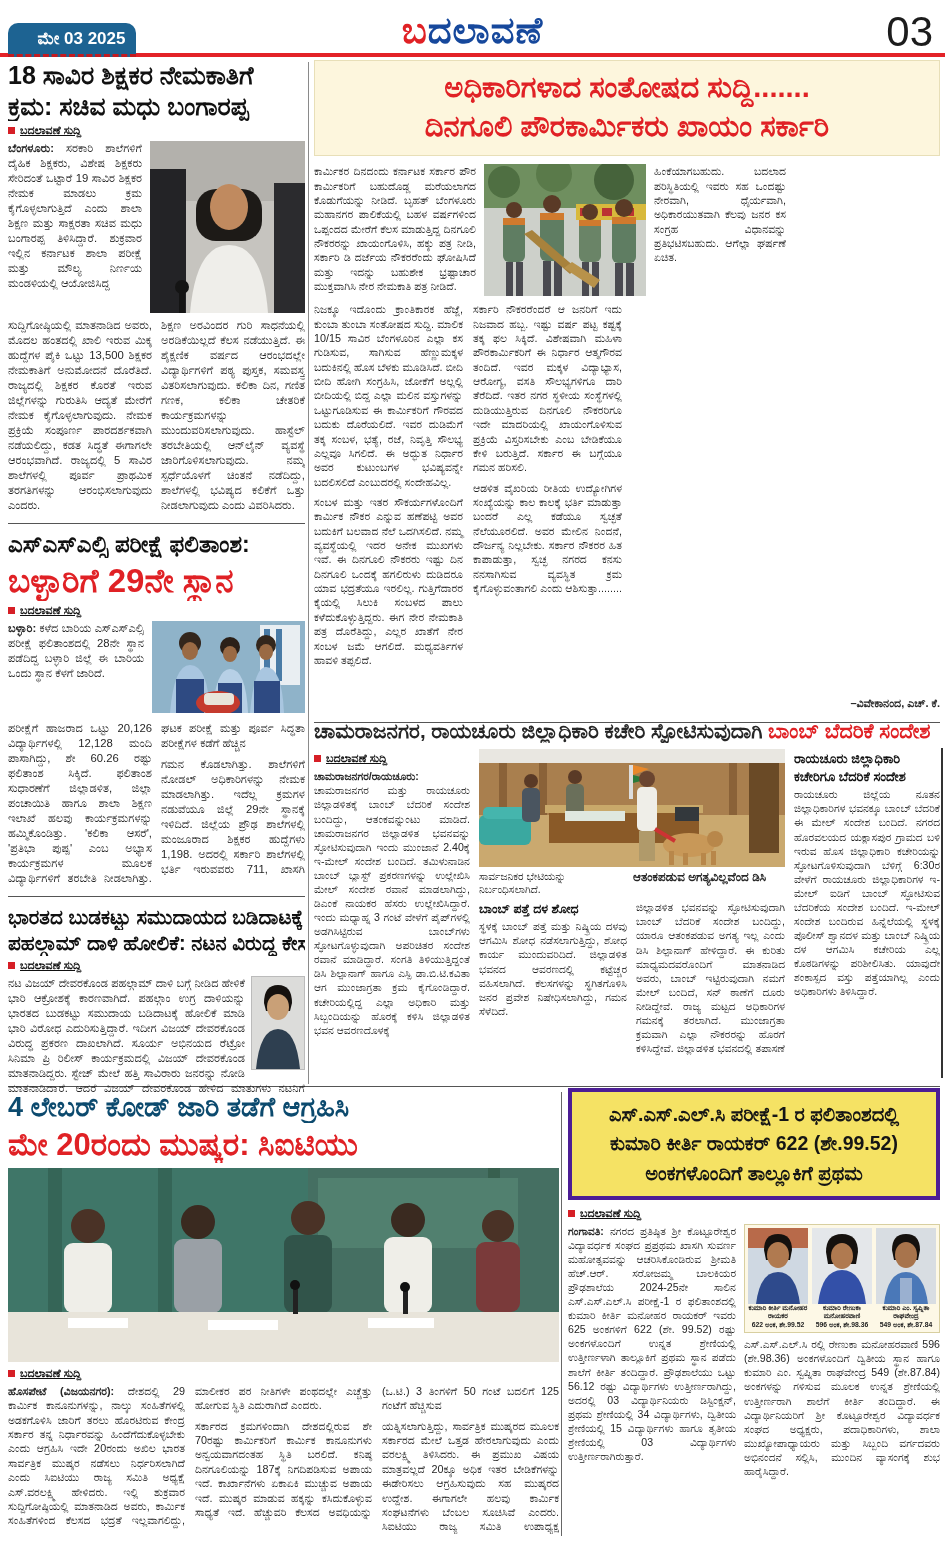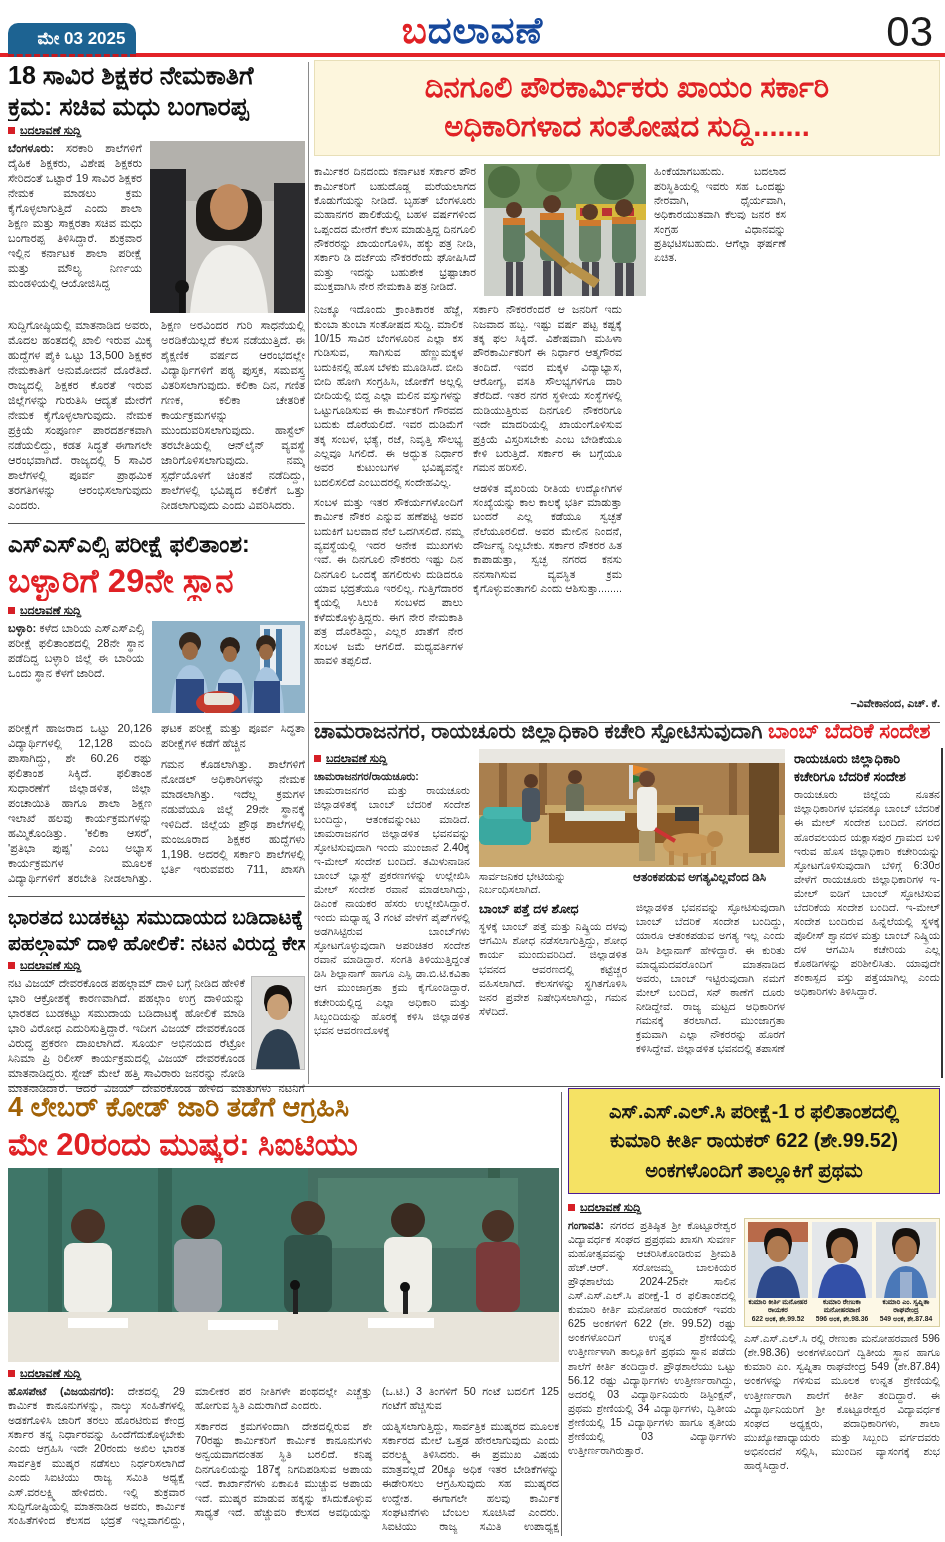--- a/index.html
+++ b/index.html
@@ -39,24 +39,24 @@
   .cream-box{background:#fdf6dd;border:1px solid #e8dfb8;padding:7px 4px 9px 4px;text-align:center;}
   .cream-box .l{font-size:29px;font-weight:bold;color:#e02125;line-height:1.35;white-space:nowrap;overflow:hidden;}
   .sig{font-size:11px;font-weight:bold;text-align:right;margin-top:3px;}
   .bomb-head{font-size:20.5px;font-weight:bold;white-space:nowrap;overflow:hidden;margin-top:9px;}
   .bomb-head .red{color:#e02125;}
   .subhead{font-size:12.5px;font-weight:bold;color:#111;margin:2px 0;}
   .cap{font-size:10.5px;}
   .cap-b{font-size:12px;font-weight:bold;}
   
   .citu{position:absolute;left:8px;top:1092px;width:551px;}
-  .citu-h1{font-size:27px;font-weight:bold;color:#a16207;white-space:nowrap;overflow:hidden;}
+  .citu-h1{font-size:27px;font-weight:bold;color:#0c4a6e;white-space:nowrap;overflow:hidden;}
   .citu-h2{font-size:31px;font-weight:bold;color:#e02125;margin-top:4px;white-space:nowrap;overflow:hidden;}
   .topper{position:absolute;left:568px;top:1088px;width:372px;}
-  .yellow-box{background:#f5e264;border:1px solid #4c1d95;text-align:center;padding:8px 4px;}
+  .yellow-box{background:#f5e264;border:4px solid #4c1d95;text-align:center;padding:8px 4px;}
   .yellow-box .l{font-size:19.5px;font-weight:bold;color:#151515;line-height:1.5;white-space:nowrap;overflow:hidden;}
   .girl-cell{width:62px;}
   .girl-cap{font-size:6.8px;line-height:1.25;text-align:center;font-weight:bold;color:#222;}
 </style>
 </head>
 <body>
 
 <div class="page">
 
   <div class="hdr-rule"></div>
@@ -163,22 +163,22 @@
           <ellipse cx="26" cy="30" rx="11" ry="13" fill="#c9a077"></ellipse>
           <path d="M4,92 Q8,52 26,52 Q44,52 48,92 Z" fill="#2e3f50"></path>
         </svg>
         <span>ನಟ ವಿಜಯ್ ದೇವರಕೊಂಡ ಪಹಲ್ಗಾಮ್ ದಾಳಿ ಬಗ್ಗೆ ನೀಡಿದ ಹೇಳಿಕೆ ಭಾರಿ ಆಕ್ರೋಶಕ್ಕೆ ಕಾರಣವಾಗಿದೆ. ಪಹಲ್ಗಾಂ ಉಗ್ರ ದಾಳಿಯನ್ನು ಭಾರತದ ಬುಡಕಟ್ಟು ಸಮುದಾಯ ಬಡಿದಾಟಕ್ಕೆ ಹೋಲಿಕೆ ಮಾಡಿ ಭಾರಿ ವಿರೋಧ ಎದುರಿಸುತ್ತಿದ್ದಾರೆ. ಇದೀಗ ವಿಜಯ್ ದೇವರಕೊಂಡ ವಿರುದ್ಧ ಪ್ರಕರಣ ದಾಖಲಾಗಿದೆ. ಸೂರ್ಯ ಅಭಿನಯದ ರೆಟ್ರೋ ಸಿನಿಮಾ ಪ್ರಿ ರಿಲೀಸ್ ಕಾರ್ಯಕ್ರಮದಲ್ಲಿ ವಿಜಯ್ ದೇವರಕೊಂಡ ಮಾತನಾಡಿದ್ದರು. ಸ್ಟೇಜ್ ಮೇಲೆ ಹತ್ತಿ ಸಾವಿರಾರು ಜನರನ್ನು ನೋಡಿ ಮಾತನಾಡಿದ್ದಾರೆ. ಆದರೆ ವಿಜಯ್ ದೇವರಕೊಂಡ ಹೇಳಿದ ಮಾತುಗಳು ನಟನಿಗೆ ಮುಳುವಾಗಿದೆ. ಪಹಲ್ಗಾಂ ಉಗ್ರ ದಾಳಿ ಹಾಗೂ ರಾಷ್ಟ್ರೀಯ ಭದ್ರತೆಯನ್ನು, ಬುಡಕಟ್ಟು ಸಮುದಾಯದ ಬಡಿದಾಟಕ್ಕೆ ಹೋಲಿಕೆ ಮಾಡಿ ತೀವ್ರ ಹಿನ್ನಡೆ ಅನುಭವಿಸಿದ್ದಾರೆ.</span>
       </div>
     </div>
   </div>
 
   <div class="right-top">
     <div class="cream-box">
+      <div class="l">ಅಧಿಕಾರಿಗಳಾದ ಸಂತೋಷದ ಸುದ್ದಿ.......</div>
       <div class="l">ದಿನಗೂಲಿ ಪೌರಕಾರ್ಮಿಕರು ಖಾಯಂ ಸರ್ಕಾರಿ</div>
-      <div class="l">ಅಧಿಕಾರಿಗಳಾದ ಸಂತೋಷದ ಸುದ್ದಿ.......</div>
     </div>
 
     <div class="row" style="margin-top:8px;height:132px;gap:8px;">
       <div class="art-body" style="width:162px;height:132px;font-size:10.8px;">ಕಾರ್ಮಿಕರ ದಿನದಂದು ಕರ್ನಾಟಕ ಸರ್ಕಾರ ಪೌರ ಕಾರ್ಮಿಕರಿಗೆ ಬಹುದೊಡ್ಡ ಮರೆಯಲಾಗದ ಕೊಡುಗೆಯನ್ನು ನೀಡಿದೆ. ಬೃಹತ್ ಬೆಂಗಳೂರು ಮಹಾನಗರ ಪಾಲಿಕೆಯಲ್ಲಿ ಬಹಳ ವರ್ಷಗಳಿಂದ ಒಪ್ಪಂದದ ಮೇರೆಗೆ ಕೆಲಸ ಮಾಡುತ್ತಿದ್ದ ದಿನಗೂಲಿ ನೌಕರರನ್ನು ಖಾಯಂಗೊಳಿಸಿ, ಹಕ್ಕು ಪತ್ರ ನೀಡಿ, ಸರ್ಕಾರಿ ಡಿ ದರ್ಜೆಯ ನೌಕರರೆಂದು ಘೋಷಿಸಿದೆ ಮತ್ತು ಇದನ್ನು ಬಹುಶೇಕ ಭ್ರಷ್ಟಾಚಾರ ಮುಕ್ತವಾಗಿಸಿ ನೇರ ನೇಮಕಾತಿ ಪತ್ರ ನೀಡಿದೆ.</div>
       <svg class="photo" width="162" height="132" viewBox="0 0 162 132">
         <rect width="162" height="132" fill="#cdd0ca"></rect>
         <rect width="162" height="44" fill="#6f8f5f"></rect>
           <circle cx="20" cy="18" r="16" fill="#4f6f42"></circle>
           <circle cx="70" cy="10" r="18" fill="#5a7a4a"></circle>
           <circle cx="130" cy="16" r="20" fill="#46633b"></circle>

